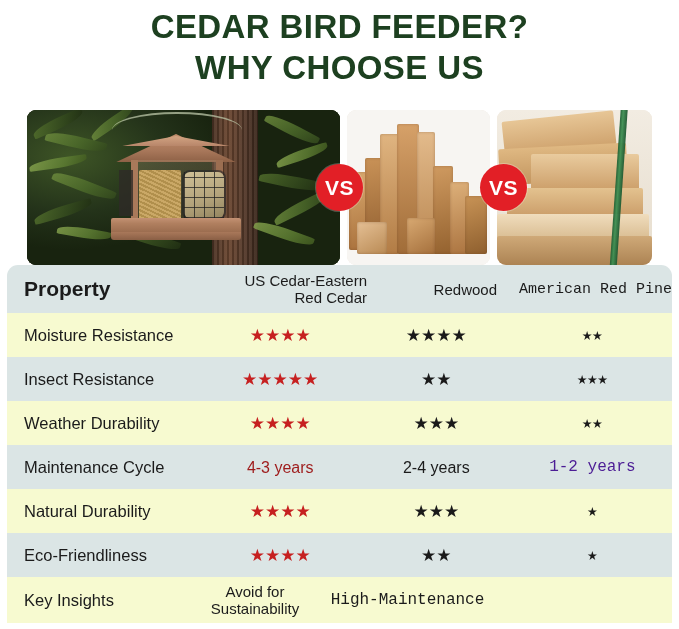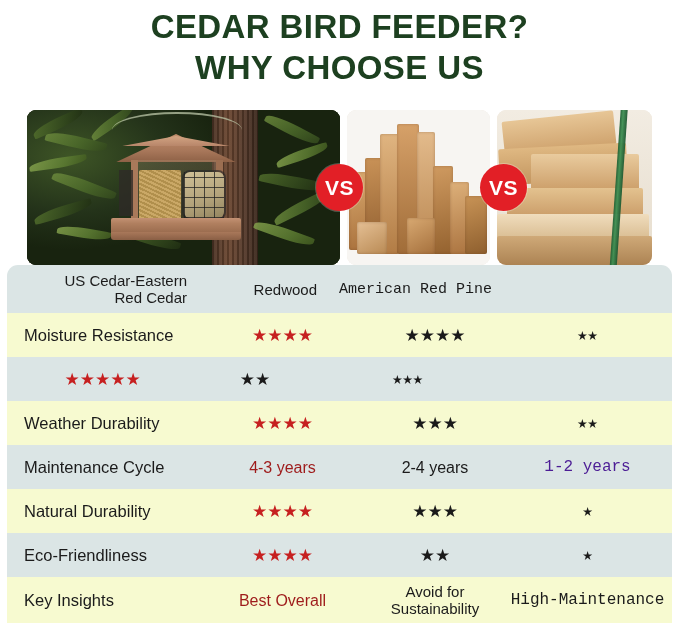--- a/index.html
+++ b/index.html
@@ -192,21 +192,21 @@
   }
   .row {
     display: flex;
     align-items: center;
     width: 100%;
     box-sizing: border-box;
   }
   .row.odd  { background: #f7fad0; }
   .row.even { background: #dbe5e5; }
   .row.header { background: #dbe5e5; height: 48px; }
-  .row.body { height: 44px; }
+  .row.body { height: 44px; gap: 12px; }
   .row.last { height: 46px; }
 
   .c0 { width: 180px; padding-left: 17px; box-sizing: border-box; }
   .c1 { width: 180px; padding-left: 11px; box-sizing: border-box; }
   .c2 { width: 130px; padding-left: 6px;  box-sizing: border-box; }
   .c3 { width: 175px; padding-left: 6px;  box-sizing: border-box; font-family: Liberation Mono, monospace; }
 
   .hdr-prop {
     font-size: 21px;
     font-weight: bold;
@@ -297,20 +297,23 @@
   </div>
 
 </div>
 
 <div class="vs-badge vs-1">VS</div>
 <div class="vs-badge vs-2">VS</div>
 
 <div class="table">
 
   <div class="row header">
+    <div class="c0">
+      <span class="hdr-prop">Property</span>
+    </div>
     <div class="c1">
       <div class="hdr-col">US Cedar-Eastern</div>
       <div class="hdr-col">Red Cedar</div>
     </div>
     <div class="c2">
       <div class="hdr-col">Redwood</div>
     </div>
     <div class="c3">
       <div class="hdr-col">American Red Pine</div>
     </div>
@@ -323,20 +326,21 @@
           <div class="stars" style="color: rgb(198, 32, 32);"><span class="s">★</span><span class="s">★</span><span class="s">★</span><span class="s">★</span></div>
         </div>
         <div class="c2">
           <div class="stars" style="color: rgb(26, 26, 26);"><span class="s">★</span><span class="s">★</span><span class="s">★</span><span class="s">★</span></div>
         </div>
         <div class="c3">
           <div class="stars" style="color: rgb(26, 26, 26);"><span class="s">★</span><span class="s">★</span></div>
         </div>
       </div>
       <div class="row even body">
+        <div class="c0"><span class="prop-label">Insect Resistance</span></div>
         <div class="c1">
           <div class="stars" style="color: rgb(198, 32, 32);"><span class="s">★</span><span class="s">★</span><span class="s">★</span><span class="s">★</span><span class="s">★</span></div>
         </div>
         <div class="c2">
           <div class="stars" style="color: rgb(26, 26, 26);"><span class="s">★</span><span class="s">★</span></div>
         </div>
         <div class="c3">
           <div class="stars" style="color: rgb(26, 26, 26);"><span class="s">★</span><span class="s">★</span><span class="s">★</span></div>
         </div>
       </div>
@@ -383,23 +387,20 @@
         </div>
         <div class="c2">
           <div class="stars" style="color: rgb(26, 26, 26);"><span class="s">★</span><span class="s">★</span></div>
         </div>
         <div class="c3">
           <div class="stars" style="color: rgb(26, 26, 26);"><span class="s">★</span></div>
         </div>
       </div>
       <div class="row odd last">
         <div class="c0"><span class="prop-label">Key Insights</span></div>
-        <div class="c1">
-          <div class="cell" style="color: rgb(158, 27, 27);">Best Overall</div>
-        </div>
         <div class="c2">
           <div class="cell" style="color: rgb(27, 27, 27); font-size: 15px;">Avoid for Sustainability</div>
         </div>
         <div class="c3">
           <div class="cell" style="color: rgb(27, 27, 27);">High-Maintenance</div>
         </div>
       </div>
     </div>
 
 </div>

